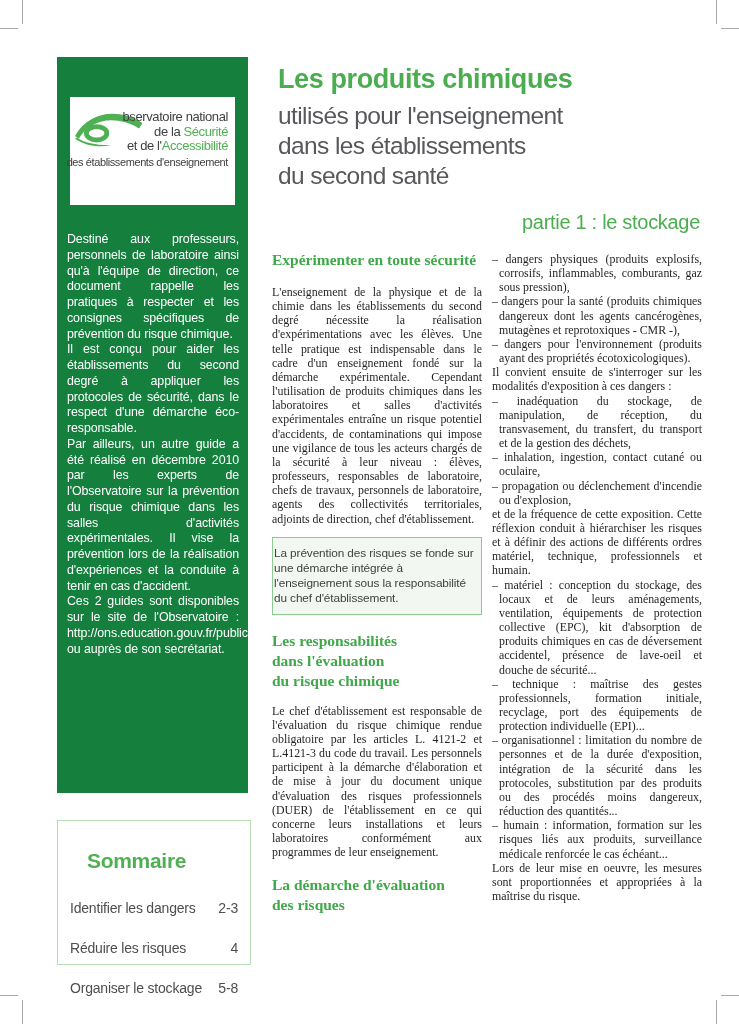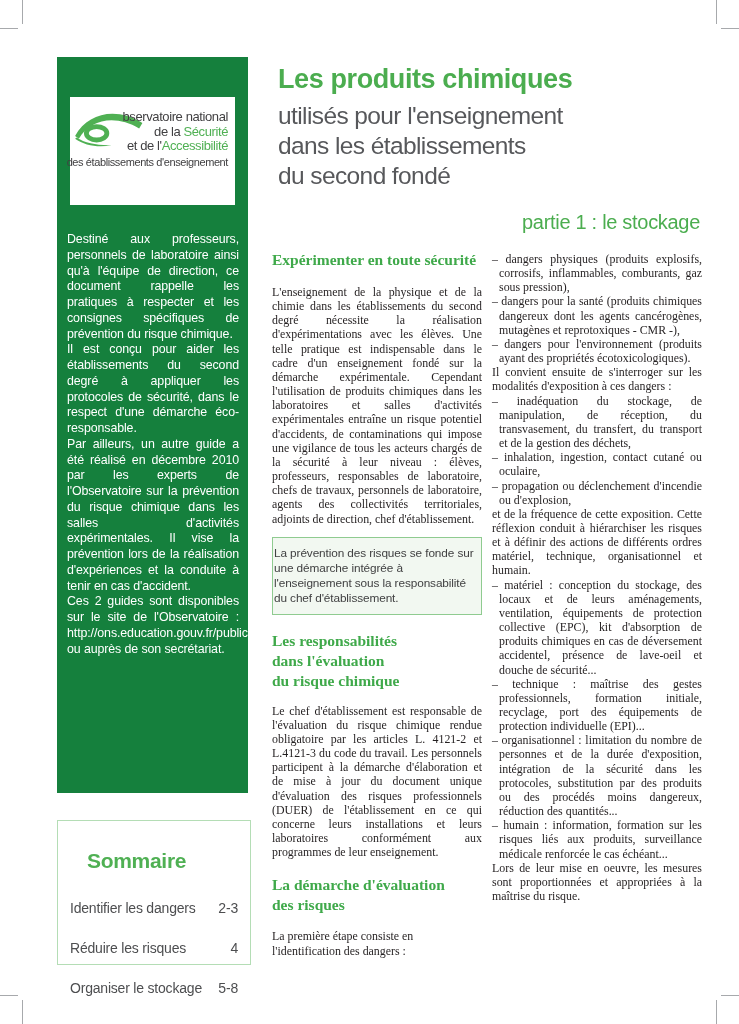--- a/index.html
+++ b/index.html
@@ -142,51 +142,50 @@
       <span>Organiser le stockage</span>
       <span>5-8</span>
     </div>
   </div>
 
   <div class="title">
     <h1>Les produits chimiques</h1>
     <div class="sub">
       <div>utilisés pour l'enseignement</div>
       <div>dans les établissements</div>
-      <div>du second fondé</div>
+      <div>du second santé</div>
     </div>
   </div>
   <div class="partie">partie 1 : le stockage</div>
 
   <div class="col col1">
     <h3 class="greenhead">Expérimenter en toute sécurité</h3>
     <p class="intro-p">L'enseignement de la physique et de la chimie dans les établissements du second degré nécessite la réalisation d'expérimentations avec les élèves. Une telle pratique est indispensable dans le cadre d'un enseignement fondé sur la démarche expérimentale. Cependant l'utilisation de produits chimiques dans les laboratoires et salles d'activités expérimentales entraîne un risque potentiel d'accidents, de contaminations qui impose une vigilance de tous les acteurs chargés de la sécurité à leur niveau : élèves, professeurs, responsables de laboratoire, chefs de travaux, personnels de laboratoire, agents des collectivités territoriales, adjoints de direction, chef d'établissement.</p>
     <div class="callout">La prévention des risques se fonde sur une démarche intégrée à l'enseignement sous la responsabilité du chef d'établissement.</div>
     <h3 class="greenhead resp-head">Les responsabilités
 dans l'évaluation
 du risque chimique</h3>
     <p class="resp-p">Le chef d'établissement est responsable de l'évaluation du risque chimique rendue obligatoire par les articles L. 4121-2 et L.4121-3 du code du travail. Les personnels participent à la démarche d'élaboration et de mise à jour du document unique d'évaluation des risques professionnels (DUER) de l'établissement en ce qui concerne leurs installations et leurs laboratoires conformément aux programmes de leur enseignement.</p>
     <h3 class="greenhead dem-head">La démarche d'évaluation
 des risques</h3>
-    <p class="dem-p">La première étape consiste en l'identification des dangers :</p>
   </div>
 
   <div class="col col2">
     <ul>
       <li>– dangers physiques (produits explosifs, corrosifs, inflammables, comburants, gaz sous pression),</li>
       <li>– dangers pour la santé (produits chimiques dangereux dont les agents cancérogènes, mutagènes et reprotoxiques - CMR -),</li>
       <li>– dangers pour l'environnement (produits ayant des propriétés écotoxicologiques).</li>
     </ul>
     <p>Il convient ensuite de s'interroger sur les modalités d'exposition à ces dangers :</p>
     <ul>
       <li>– inadéquation du stockage, de manipulation, de réception, du transvasement, du transfert, du transport et de la gestion des déchets,</li>
       <li>– inhalation, ingestion, contact cutané ou oculaire,</li>
       <li>– propagation ou déclenchement d'incendie ou d'explosion,</li>
     </ul>
-    <p>et de la fréquence de cette exposition. Cette réflexion conduit à hiérarchiser les risques et à définir des actions de différents ordres matériel, technique, organisationnel et humain.</p>
+    <p>et de la fréquence de cette exposition. Cette réflexion conduit à hiérarchiser les risques et à définir des actions de différents ordres matériel, technique, professionnels et humain.</p>
     <ul>
       <li>– matériel : conception du stockage, des locaux et de leurs aménagements, ventilation, équipements de protection collective (EPC), kit d'absorption de produits chimiques en cas de déversement accidentel, présence de lave-oeil et douche de sécurité...</li>
       <li>– technique : maîtrise des gestes professionnels, formation initiale, recyclage, port des équipements de protection individuelle (EPI)...</li>
       <li>– organisationnel : limitation du nombre de personnes et de la durée d'exposition, intégration de la sécurité dans les protocoles, substitution par des produits ou des procédés moins dangereux, réduction des quantités...</li>
       <li>– humain : information, formation sur les risques liés aux produits, surveillance médicale renforcée le cas échéant...</li>
     </ul>
     <p>Lors de leur mise en oeuvre, les mesures sont proportionnées et appropriées à la maîtrise du risque.</p>
   </div>
 
 </div>

